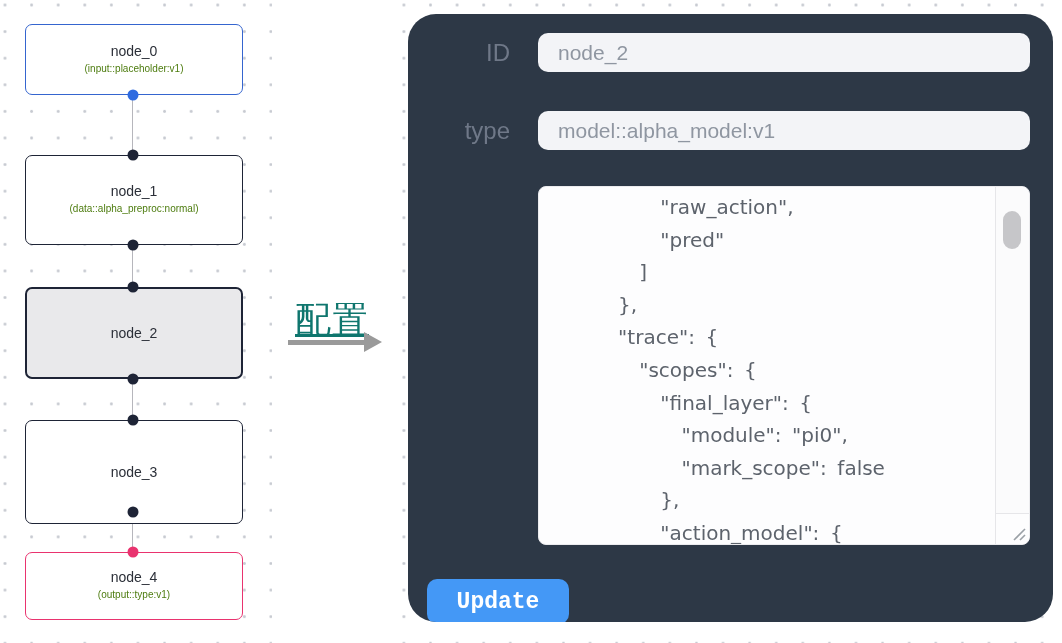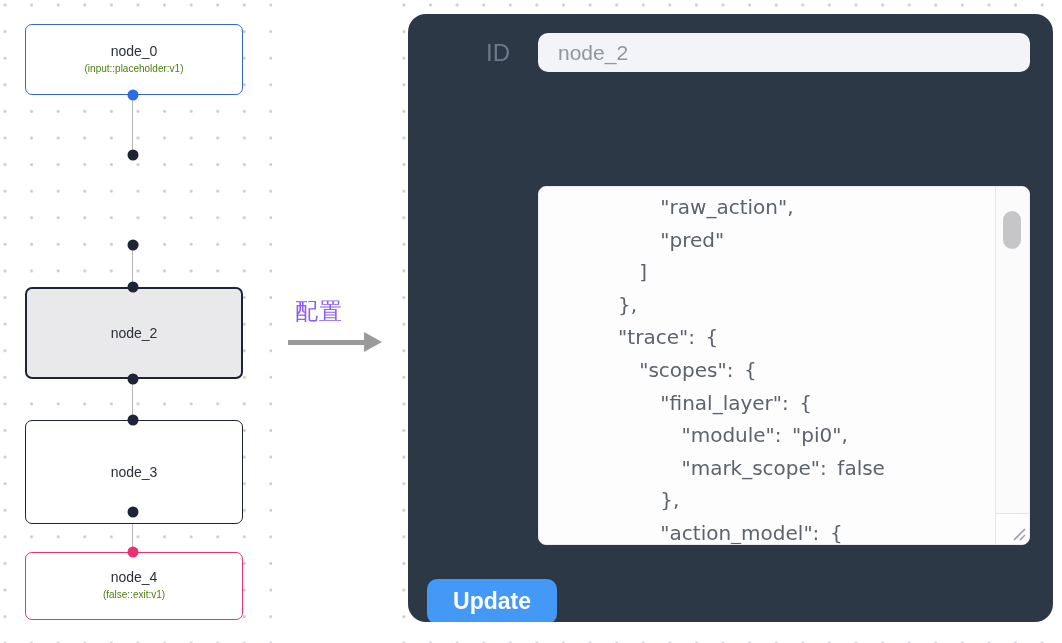--- a/index.html
+++ b/index.html
@@ -22,95 +22,101 @@
   .node.v-selected{background:var(--node-selected-bg,#e9e9eb);border-width:2px;}
   .node.v-output{border-color:var(--node-pink,#e9336f);}
 
   .edge{position:absolute;left:131.5px;width:1.5px;background:var(--edge,#b6b6bc);z-index:2;}
   .port{position:absolute;width:11px;height:11px;border-radius:50%;z-index:4;transform:translate(-50%,-50%);}
   .port.dark{background:var(--node-dark,#1e2436);}
   .port.blue{background:var(--port-blue,#2f6be0);}
   .port.pink{background:var(--node-pink,#e9336f);}
 
   
-  #annotation-label{position:absolute;left:295px;top:296px;font-size:23px;color:#8b5cf6;z-index:5;letter-spacing:1px;}
+  #annotation-label{position:absolute;left:295px;top:296px;font-size:36px;color:#0f766e;z-index:5;letter-spacing:1px;text-decoration:underline;}
   #arrow-shaft{position:absolute;left:288px;top:340px;width:76px;height:5px;background:var(--arrow,#9a9a9a);z-index:5;}
   #arrow-head{position:absolute;left:364px;top:332px;width:0;height:0;border-left:18px solid var(--arrow,#9a9a9a);
     border-top:10.5px solid transparent;border-bottom:10.5px solid transparent;z-index:5;}
 
   
   #panel{position:absolute;left:408px;top:14px;width:645px;height:608px;background:var(--panel-bg,#2d3846);
-    border-radius:18px;z-index:6;overflow:hidden;}
+    border-radius:28px;z-index:6;overflow:hidden;}
   .field-label{position:absolute;left:0;width:102px;text-align:right;color:var(--label,#6f7888);font-size:24px;}
   #label-id{top:19px;height:39px;line-height:39px;}
   #label-type{top:97px;height:39px;line-height:39px;}
   #label-config{top:178px;height:30px;line-height:30px;}
   .panel-input{position:absolute;left:130px;width:492px;height:39px;box-sizing:border-box;border:none;outline:none;
     background:var(--field-bg,#f3f4f7);border-radius:10px;padding:0 20px;font-size:21px;color:var(--field-text,#8f96a1);
     font-family:"Liberation Sans","DejaVu Sans",sans-serif;}
   #input-id{top:19px;}
   #input-type{top:97px;}
 
   #config-editor{position:absolute;left:130px;top:172px;width:492px;height:359px;box-sizing:border-box;
     background:#fdfdfe;border:1px solid #ebebee;border-radius:8px;overflow:hidden;}
   #config-code{margin:0;padding:4px 40px 0 58px;font-family:"DejaVu Sans","Liberation Sans",sans-serif;
     font-size:20px;line-height:32.6px;color:var(--code-text,#5d636c);white-space:pre;word-spacing:4.2px;}
   #scroll-track{position:absolute;top:0;right:0;bottom:0;width:33px;background:#fbfbfc;border-left:1px solid #e6e6e9;
     border-radius:0 8px 8px 0;}
   #scroll-thumb{position:absolute;top:24px;left:7px;width:18px;height:38px;border-radius:9px;background:#c6c6c9;}
   #scroll-corner{position:absolute;right:0;bottom:0;width:33px;height:30px;background:#fdfdfe;border-top:1px solid #e6e6e9;}
   #resize-handle{position:absolute;right:3px;bottom:3px;width:16px;height:16px;}
 
-  #update-button{position:absolute;left:19px;top:565px;width:130px;height:45px;border:none;cursor:pointer;
+  #update-button{position:absolute;left:19px;top:565px;width:142px;height:45px;border:none;cursor:pointer;
     background:var(--button-bg,#4498f6);color:var(--button-text,#ffffff);border-radius:10px;
-    font-size:23px;font-weight:700;font-family:Liberation Sans, sans-serif;}
+    font-size:23px;font-weight:700;font-family:Liberation Mono, monospace;}
 </style>
 </head>
 <body>
 
 <div id="stage">
   <div id="grid"></div>
   <div id="mid-mask"></div>
 
   <div class="edge" style="top:95px;height:60px"></div>
   <div class="edge" style="top:245px;height:42px"></div>
   <div class="edge" style="top:379px;height:41px"></div>
   <div class="edge" style="top:512px;height:40px"></div>
 
   <div class="node v-input" style="top:24px;height:71px">
     <div class="node-name">node_0</div>
     <div class="node-detail">(input::placeholder:v1)</div>
   </div>
+  <div class="node" style="top:155px;height:90px">
+    <div class="node-name">node_1</div>
+    <div class="node-detail">(data::alpha_preproc:normal)</div>
+  </div>
   <div class="node v-selected" style="top:287px;height:92px">
     <div class="node-name">node_2</div>
   </div>
   <div class="node" style="top:420px;height:104px">
     <div class="node-name">node_3</div>
   </div>
   <div class="node v-output" style="top:552px;height:68px">
     <div class="node-name">node_4</div>
-    <div class="node-detail">(false::exit:v1)</div>
+    <div class="node-detail">(output::type:v1)</div>
   </div>
 
   <span class="port blue" style="left:133px;top:95px"></span>
   <span class="port dark" style="left:133px;top:155px"></span>
   <span class="port dark" style="left:133px;top:245px"></span>
   <span class="port dark" style="left:133px;top:287px"></span>
   <span class="port dark" style="left:133px;top:379px"></span>
   <span class="port dark" style="left:133px;top:420px"></span>
   <span class="port dark" style="left:133px;top:512px"></span>
   <span class="port pink" style="left:133px;top:552px"></span>
 
   <div id="annotation-label">配置</div>
   <div id="arrow-shaft"></div>
   <div id="arrow-head"></div>
 
   <div id="panel">
     <div class="field-label" id="label-id">ID</div>
     <input class="panel-input" id="input-id" readonly="" value="node_2" style="">
+    <div class="field-label" id="label-type">type</div>
+    <input class="panel-input" id="input-type" readonly="" value="model::alpha_model:v1" style="">
 
     <div id="config-editor">
       <pre id="config-code">      "raw_action",
       "pred"
     ]
   },
   "trace": {
     "scopes": {
       "final_layer": {
         "module": "pi0",

